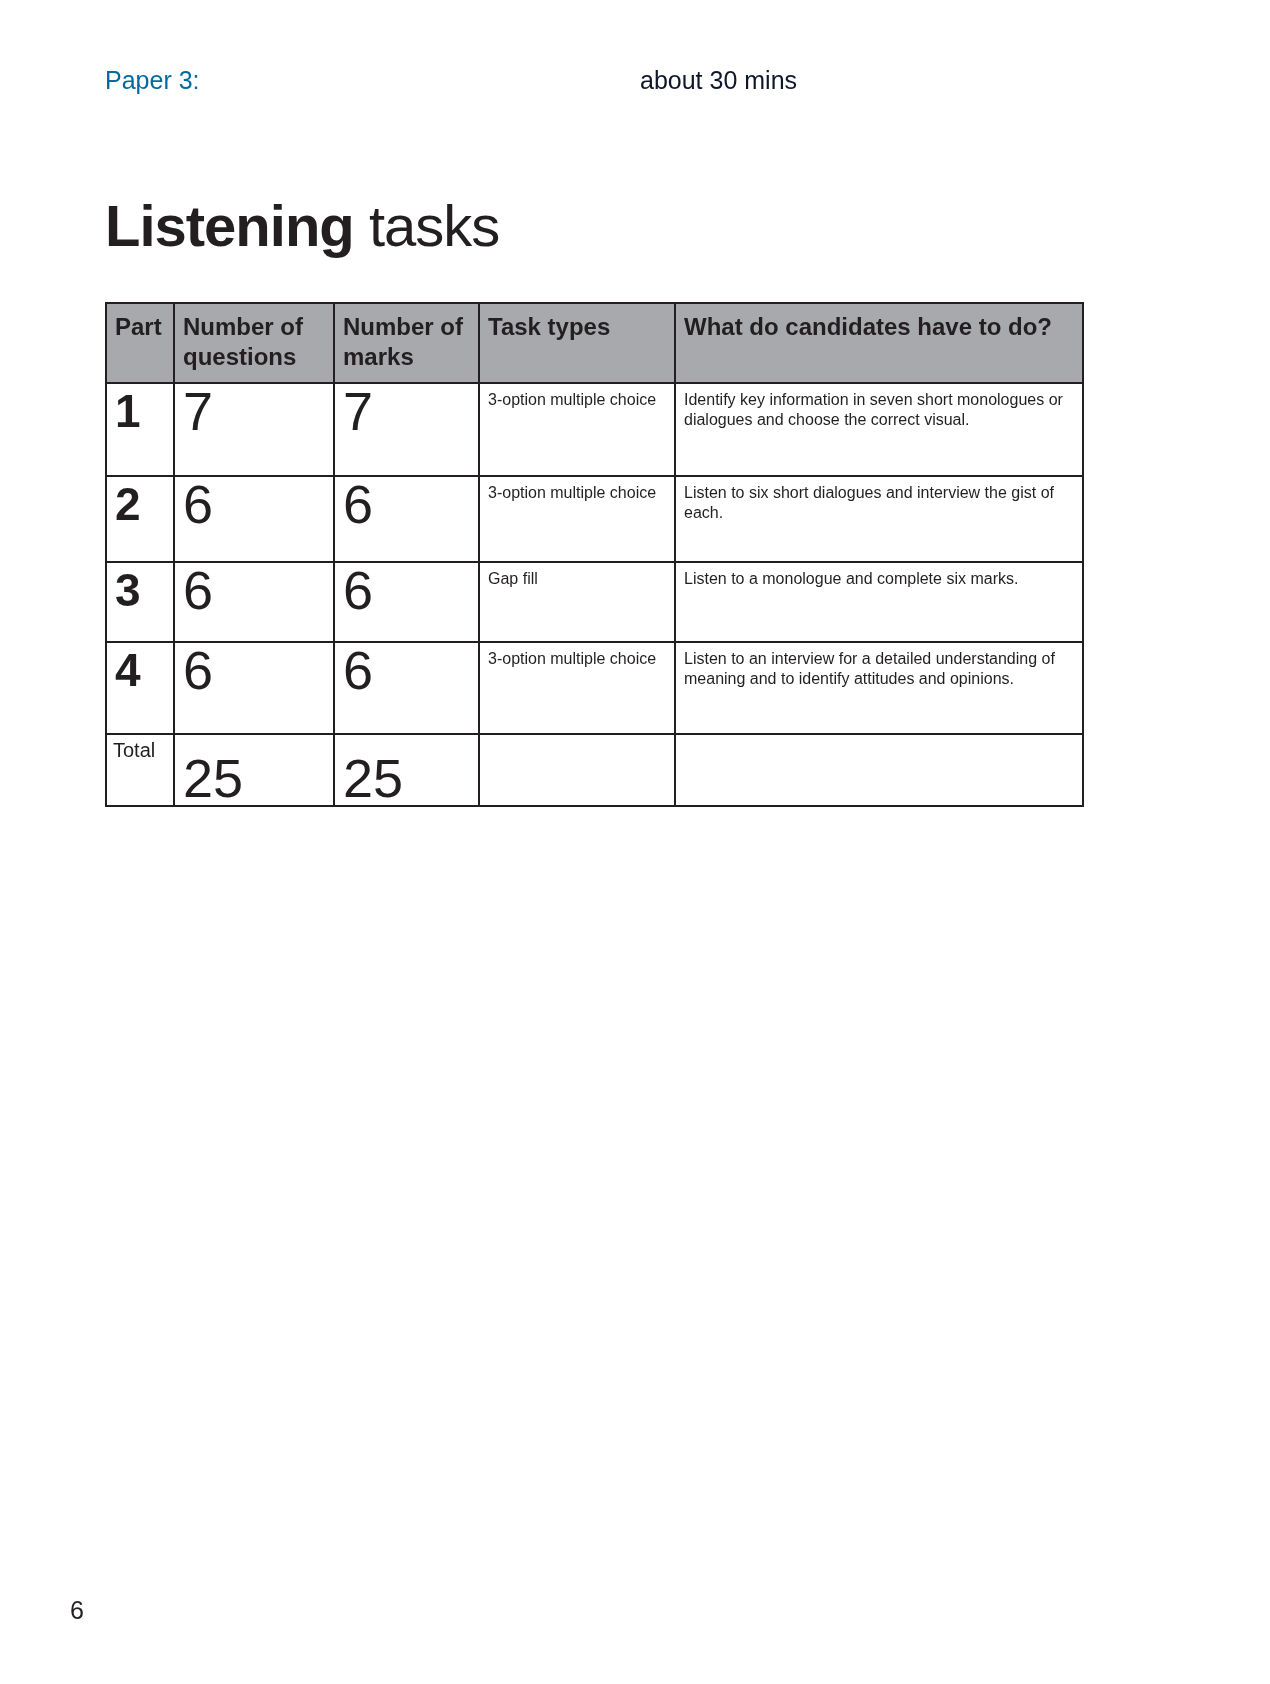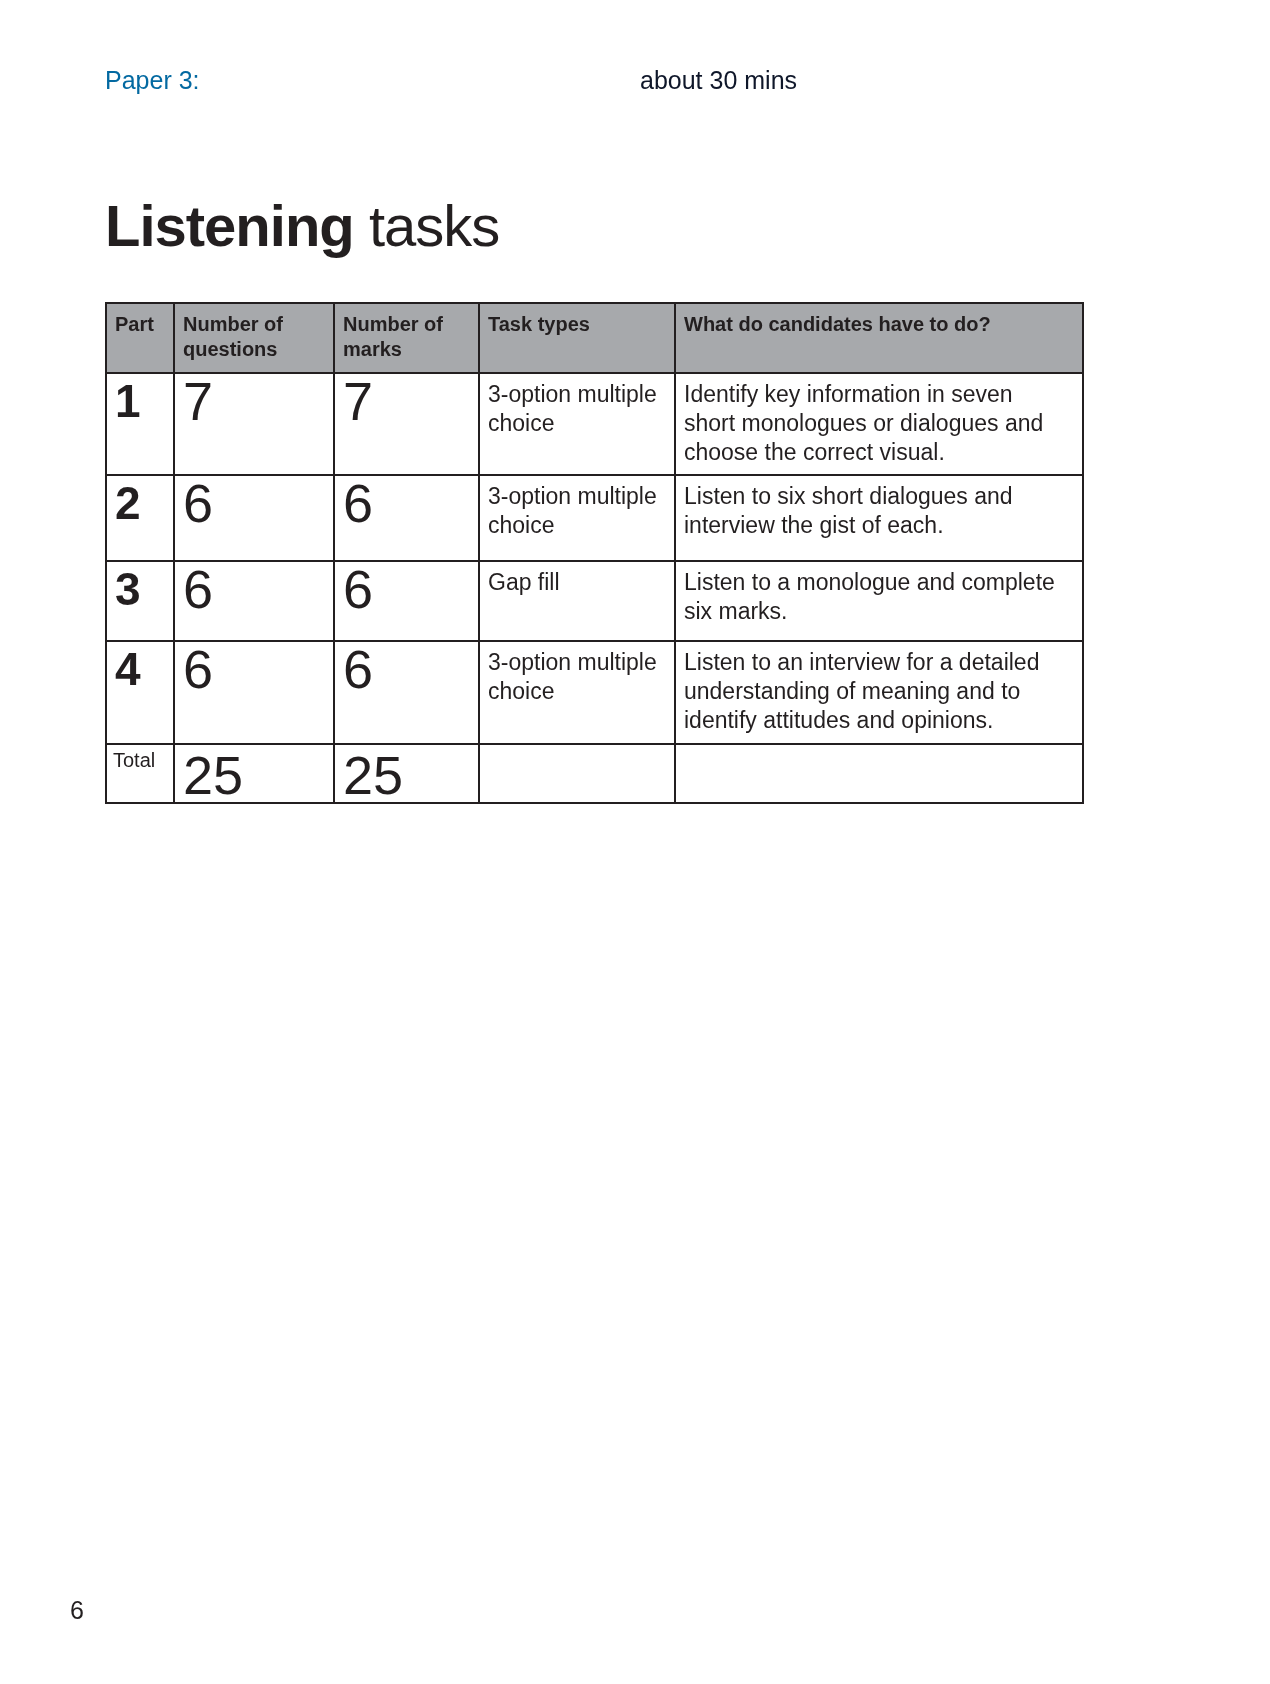--- a/index.html
+++ b/index.html
@@ -46,21 +46,21 @@
     table-layout: fixed;
   }
   table.tasks-table th,
   table.tasks-table td {
     border: 2px solid #231f20;
     vertical-align: top;
     text-align: left;
   }
   table.tasks-table th {
     background: #a7a9ac;
-    font-size: 20px;
+    font-size: 24px;
     font-weight: 700;
     padding: 8px 8px 10px 8px;
     line-height: 1.25;
     color: #231f20;
     height: 66px;
   }
   col.col-part { width: 68px; }
   col.col-questions { width: 160px; }
   col.col-marks { width: 145px; }
   col.col-tasktypes { width: 196px; }
@@ -74,40 +74,40 @@
   }
   td.cell-num {
     font-size: 54px;
     font-weight: 400;
     padding: 0 4px 0 8px;
     vertical-align: middle;
     line-height: 1;
   }
   td.cell-tasktype,
   td.cell-desc {
-    font-size: 23px;
+    font-size: 16px;
     line-height: 1.25;
     padding: 6px 16px 8px 8px;
   }
   tr.row-1 { height: 93px; }
   tr.row-2 { height: 86px; }
   tr.row-3 { height: 80px; }
   tr.row-4 { height: 92px; }
   tr.row-total { height: 56px; }
 
   td.cell-total-label {
     font-size: 20px;
     font-weight: 400;
     padding: 4px 2px 0 6px;
     vertical-align: top;
   }
   td.cell-total-num {
     font-size: 54px;
     font-weight: 400;
-    padding: 3px 4px 0 8px;
+    padding: 16px 4px 0 8px;
     vertical-align: middle;
     line-height: 1;
   }
   .page-number {
     position: absolute;
     left: 70px;
     top: 1596px;
     font-size: 25px;
     color: #231f20;
   }

